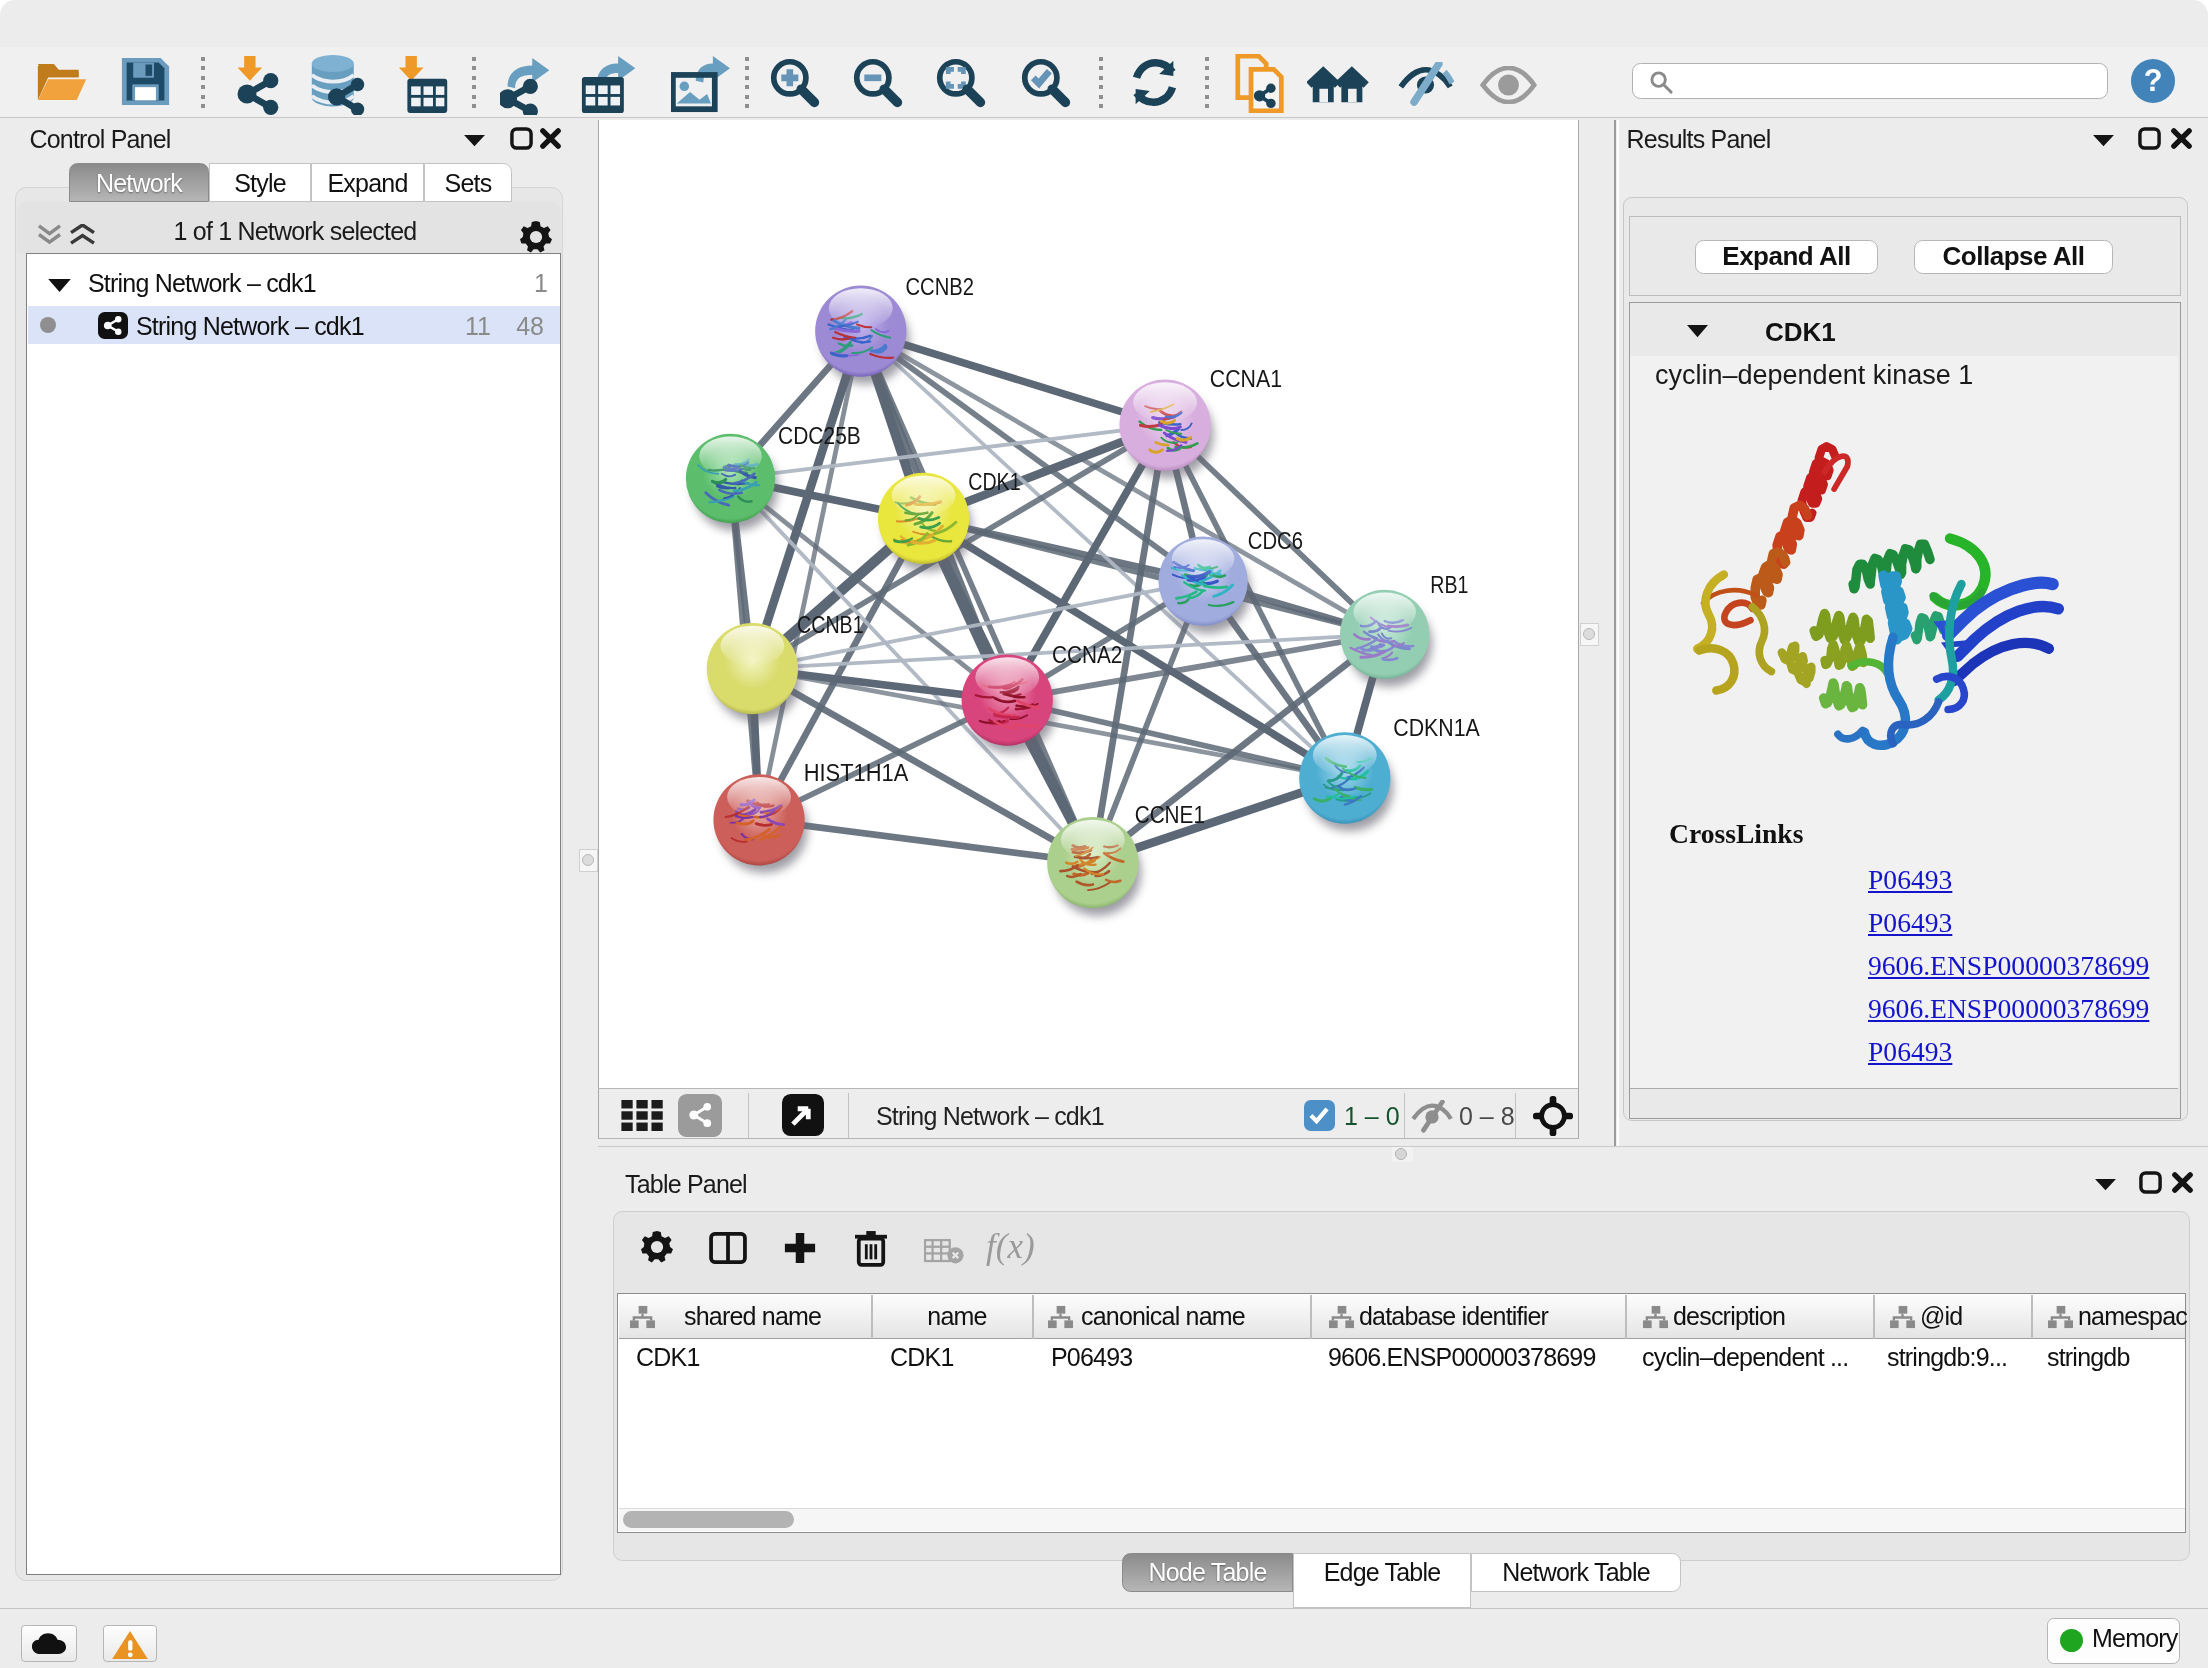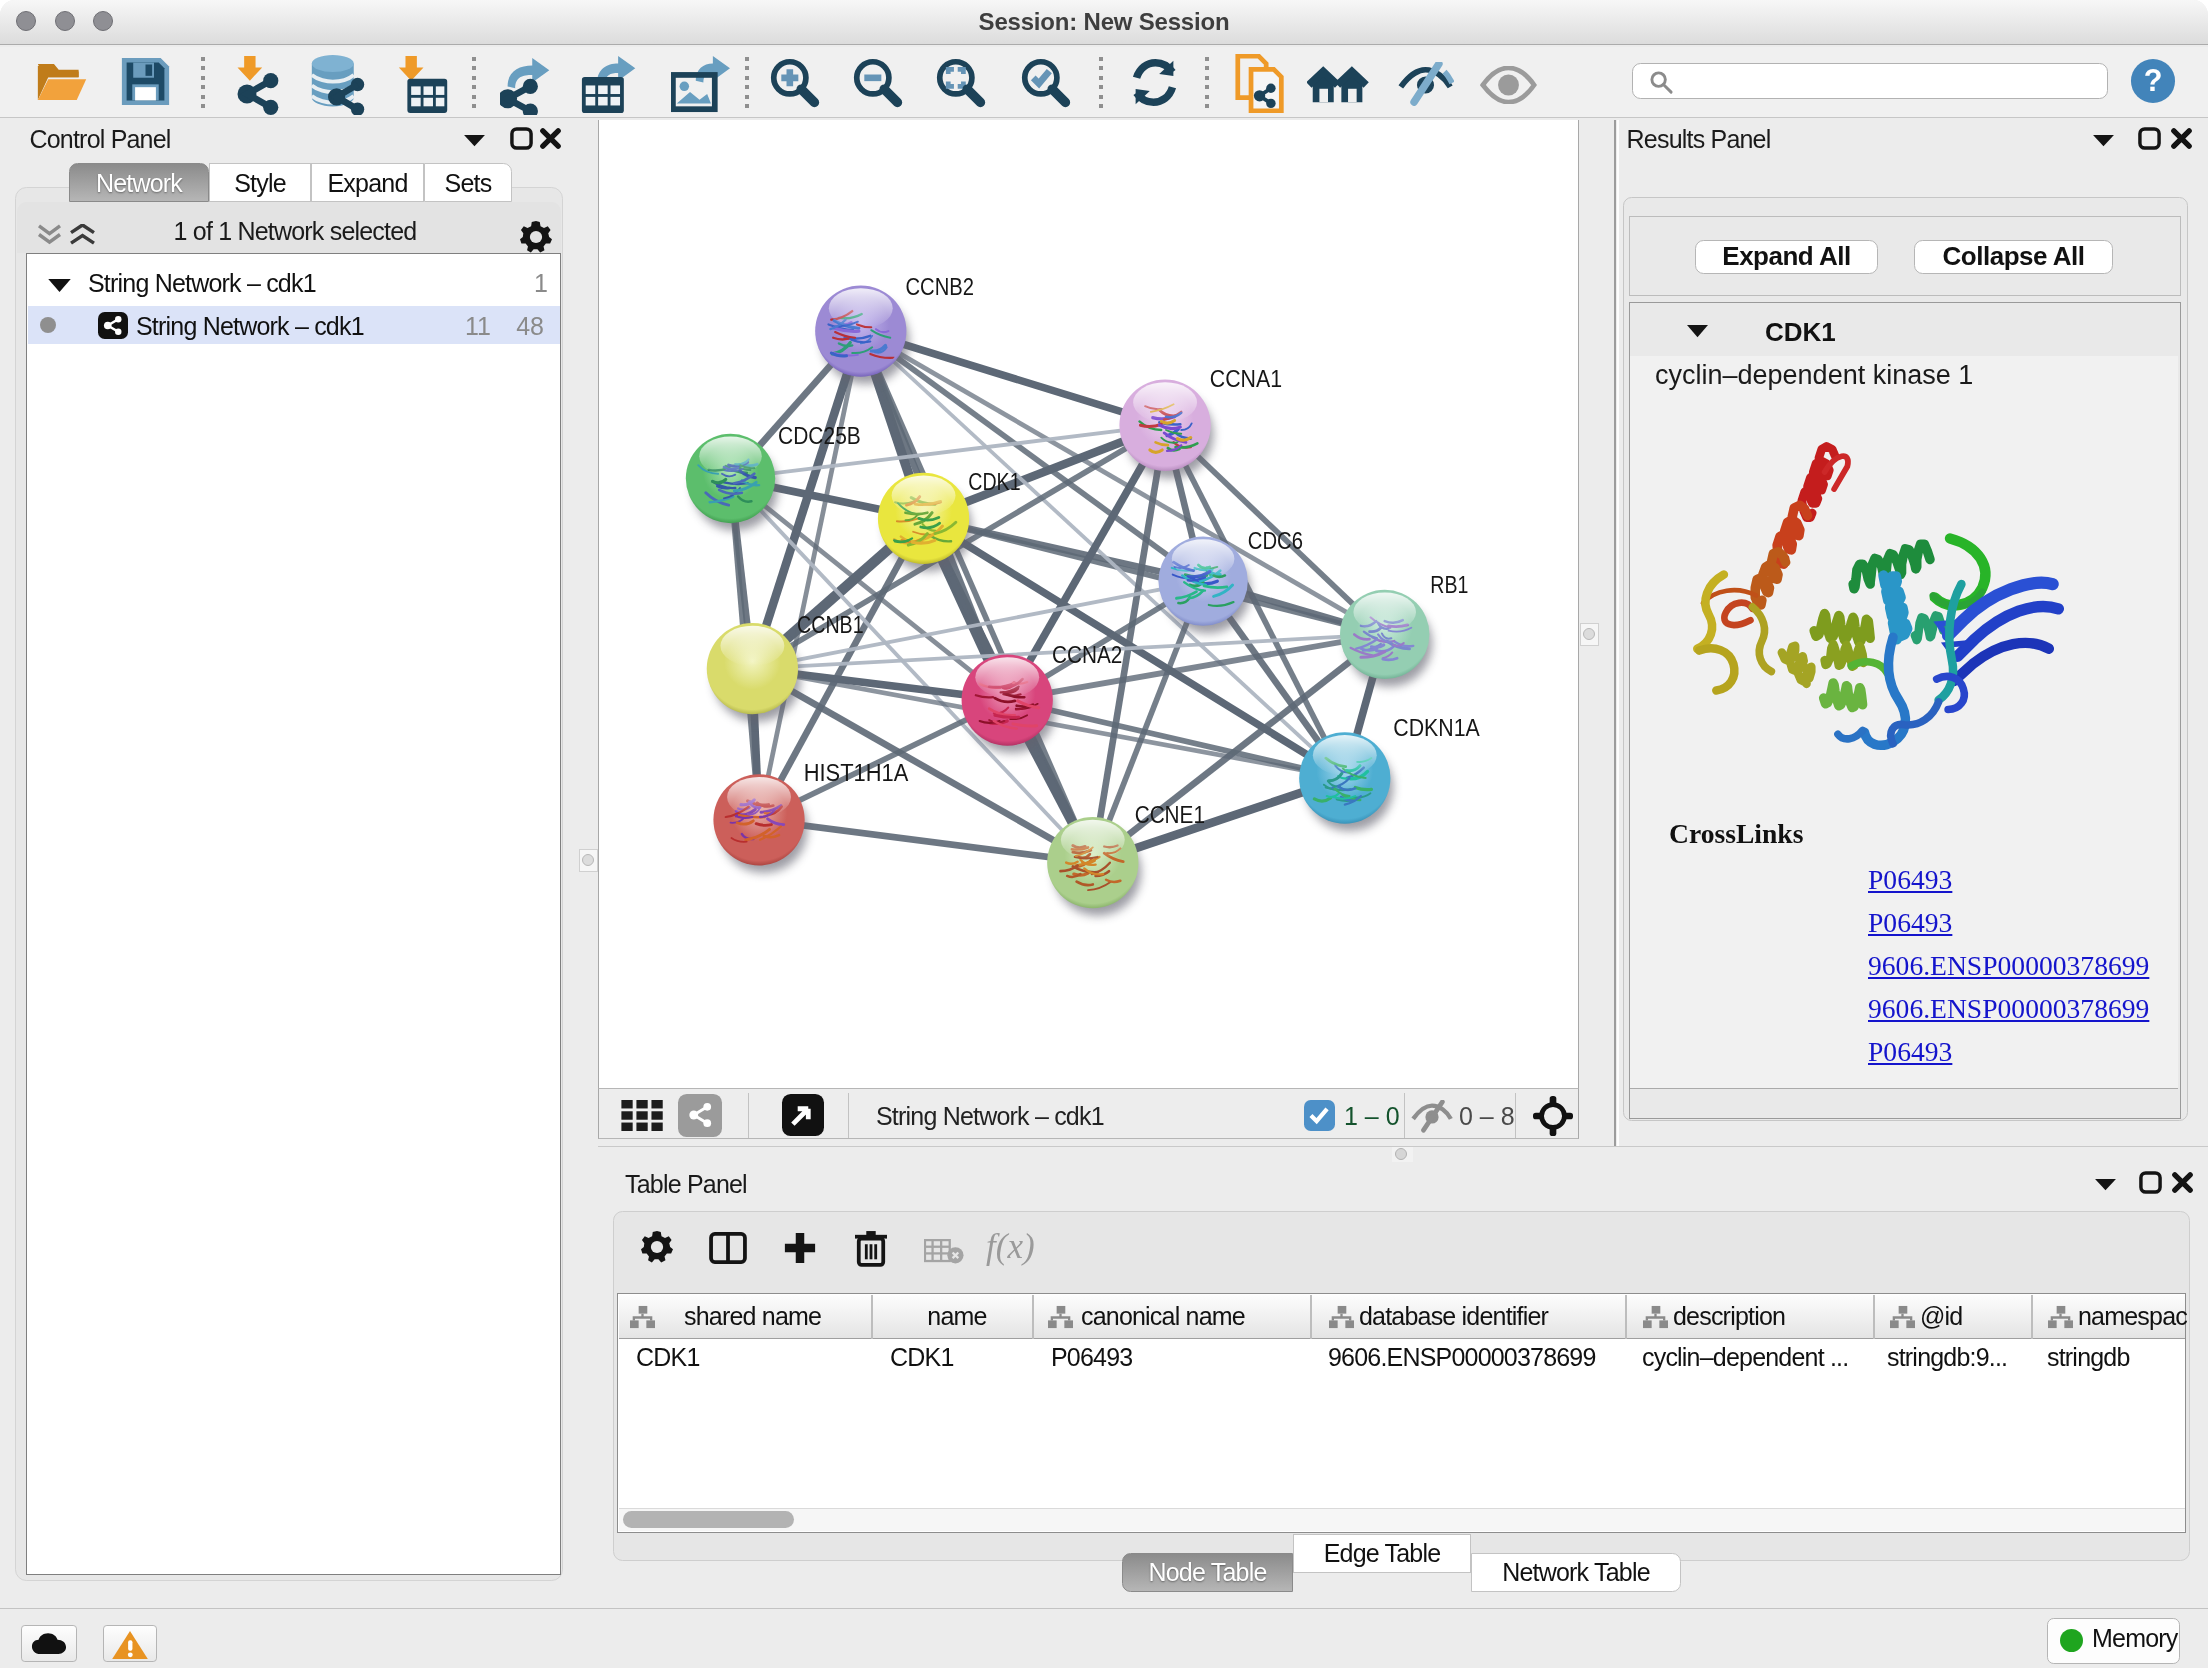--- a/index.html
+++ b/index.html
@@ -22,26 +22,20 @@
   .ctrl-tabs .tab{position:absolute;top:0;height:39px;line-height:38px;text-align:center;font-size:25px;letter-spacing:-0.8px;color:#111;background:#ffffff;border:1.4px solid #c3c3c3;}
   
   .seriflink{color:#1414cc;text-decoration:underline;}
   .hcell{position:absolute;font-size:25px;letter-spacing:-0.8px;color:#111;}
   .rcell{position:absolute;font-size:25px;letter-spacing:-0.8px;color:#111;}
 </style>
 </head>
 <body>
 <div class="window">
 
-  <div class="titlebar">
-    <div class="tl" style="left:16px;"></div>
-    <div class="tl" style="left:55px;"></div>
-    <div class="tl" style="left:93px;"></div>
-    <div class="title-text">Session: New Session</div>
-  </div>
 
   <div class="toolbar" id="toolbar">
 
     <svg class="tbi" style="left:35px;top:10.5px;" width="55" height="48" viewBox="0 0 58 50">
       <path d="M3 6 L20 6 L25 12 L46 12 L46 20 L10 20 Z" fill="#c07c1a"></path>
       <path d="M3 44 L3 8 L19 8 L24 14 L46 14 L46 20 L14 20 Z" fill="#c07c1a"></path>
       <path d="M14 22 L54 22 L44 44 L3 44 Z" fill="#f2a23c"></path>
     </svg>
 
     <svg class="tbi" style="left:120px;top:8.6px;" width="51" height="51" viewBox="0 0 54 54">
@@ -1007,21 +1001,21 @@
     <div class="rcell" style="left:453px;top:181px;">P06493</div>
     <div class="rcell" style="left:730px;top:181px;">9606.ENSP00000378699</div>
     <div class="rcell" style="left:1044px;top:181px;">cyclin–dependent ...</div>
     <div class="rcell" style="left:1289px;top:181px;">stringdb:9...</div>
     <div class="rcell" style="left:1449px;top:181px;">stringdb</div>
 
     <div class="abs" style="left:21px;top:346px;width:1566px;height:23px;background:#f6f6f6;border-top:1px solid #dadada;"></div>
     <div class="abs" style="left:25px;top:349px;width:171px;height:17px;background:#b3b3b3;border-radius:8.6px;"></div>
 
     <div class="abs" style="left:524px;top:391px;width:171px;height:39px;background:linear-gradient(#8b8b8b,#b6b6b6);border:1.4px solid #8a8a8a;border-radius:8.6px 0 0 8.6px;color:#fff;font-size:25px;letter-spacing:-0.8px;text-align:center;line-height:37px;text-shadow:0 1px 1.9px rgba(0,0,0,0.4);">Node Table</div>
-    <div class="abs" style="left:695px;top:372px;width:178px;height:39px;background:#fff;border:1.4px solid #c3c3c3;color:#111;font-size:25px;letter-spacing:-0.8px;text-align:center;line-height:37px;">Edge Table</div>
+    <div class="abs" style="left:695px;top:391px;width:178px;height:55px;background:#fff;border:1.4px solid #c3c3c3;color:#111;font-size:25px;letter-spacing:-0.8px;text-align:center;line-height:37px;">Edge Table</div>
     <div class="abs" style="left:873px;top:391px;width:210px;height:39px;background:#fff;border:1.4px solid #c3c3c3;border-radius:0 8.6px 8.6px 0;color:#111;font-size:25px;letter-spacing:-0.8px;text-align:center;line-height:37px;">Network Table</div>
   </div>
 
   <div id="statusbar" class="abs" style="left:0;top:1608px;width:2208px;height:60px;background:#ececec;border-top:1.9px solid #c3c3c3;">
     <div class="abs" style="left:21px;top:16px;width:56px;height:37px;background:linear-gradient(#fefefe,#e9e9e9);border:1.9px solid #b5b5b5;border-radius:3.8px;"></div>
     <svg class="abs" style="left:31px;top:24px;" width="36" height="23" viewBox="0 0 38 24">
       <path fill="#111" d="M10 22 C4 22 1 18 1 14 C1 10 4 7 8 7 C9 3 13 0 18 0 C23 0 27 3 28 7 C33 7 37 10 37 15 C37 19 33 22 29 22 Z"></path>
     </svg>
     <div class="abs" style="left:103px;top:16px;width:54px;height:37px;background:linear-gradient(#fefefe,#e9e9e9);border:1.9px solid #b5b5b5;border-radius:3.8px;"></div>
     <svg class="abs" style="left:111px;top:21px;" width="38" height="30" viewBox="0 0 40 32">

